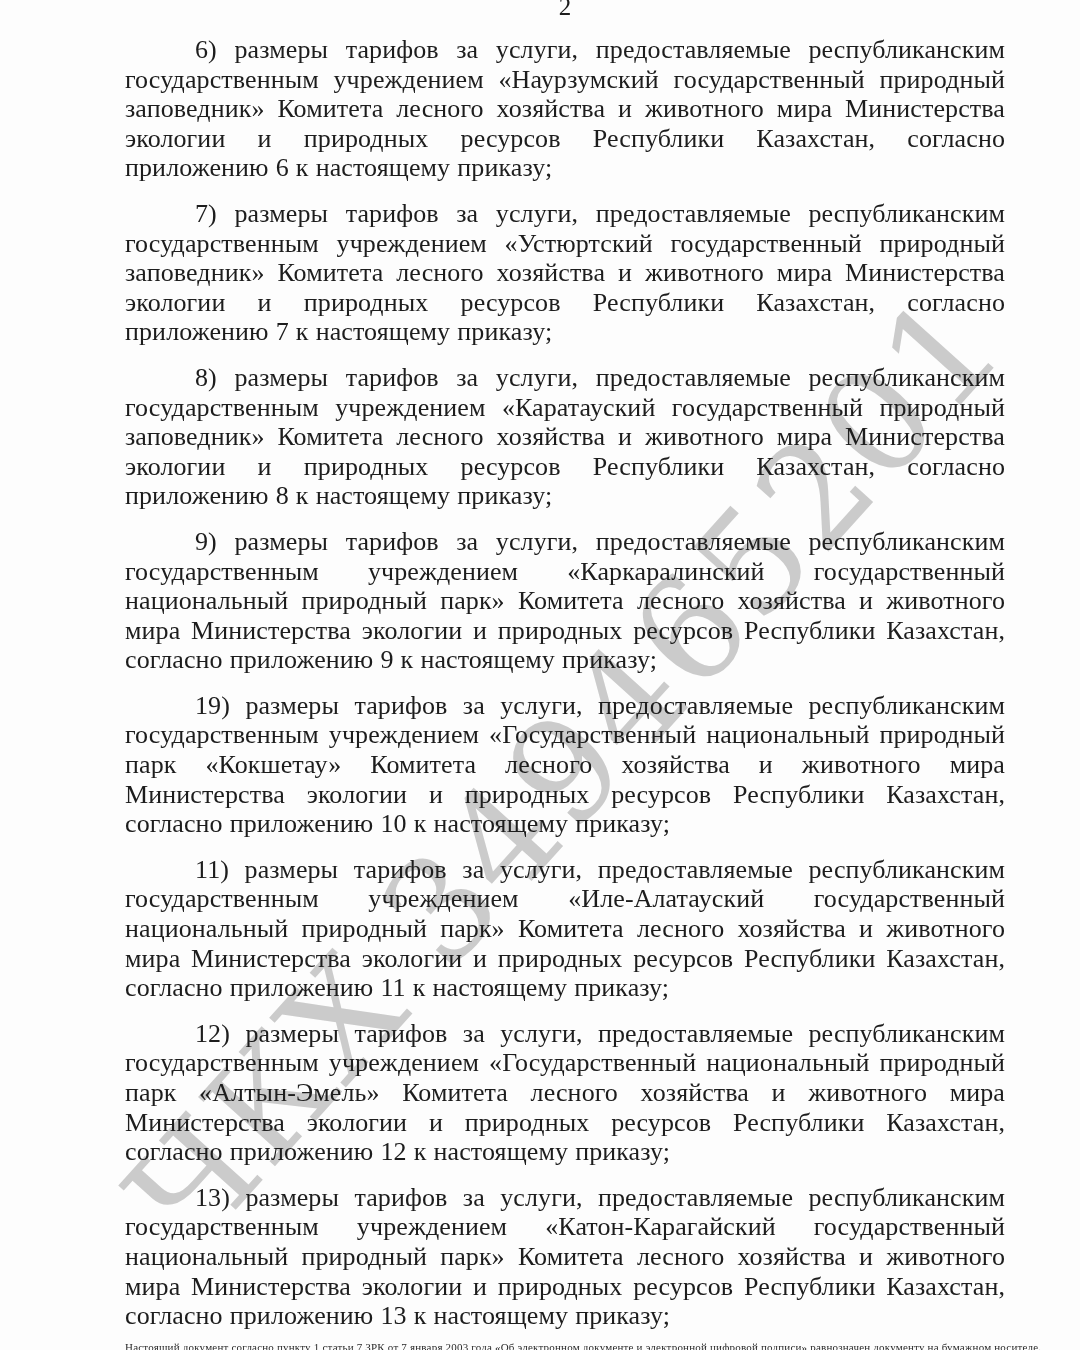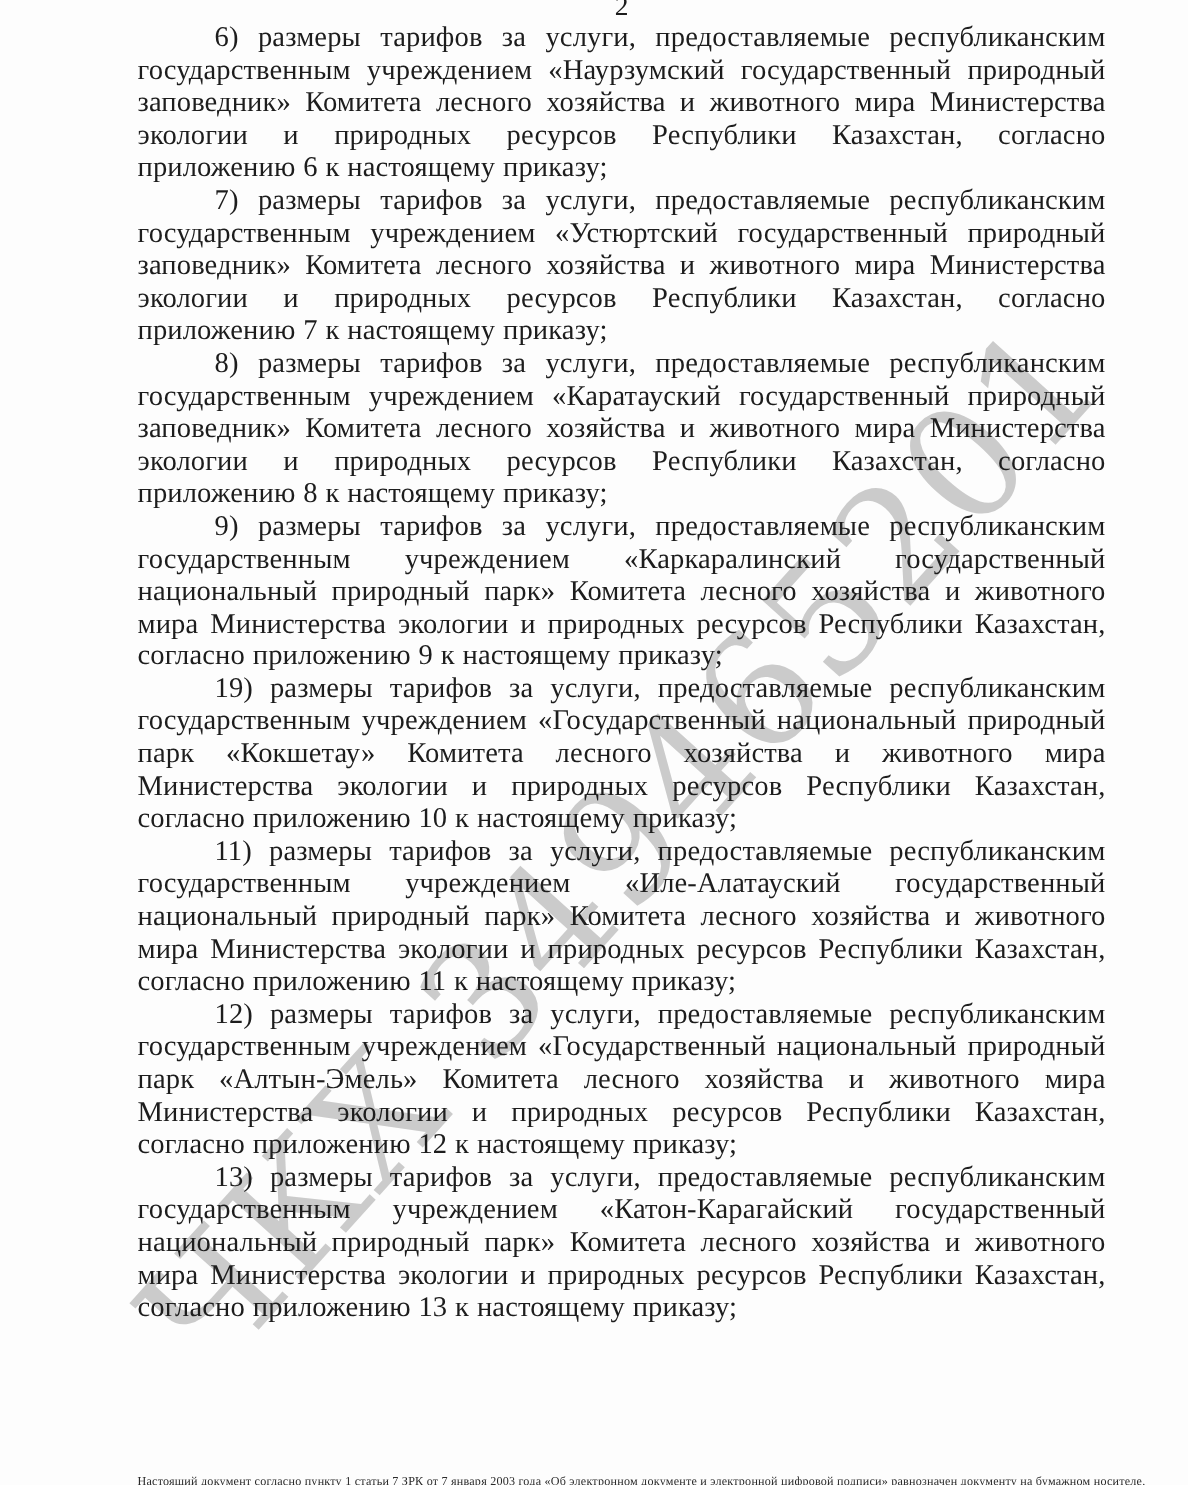--- a/index.html
+++ b/index.html
@@ -51,20 +51,21 @@
   .body-text p {
     margin: 0;
     font-size: 26px;
     line-height: 29.6px;
     text-align: justify;
     letter-spacing: 0.1px;
     word-spacing: 0.5px;
   }
   .body-text p.indent {
     text-indent: 70px;
+    margin-top: 16px;
   }
   .footer-line {
     position: absolute;
     left: 125px;
     right: 75px;
     top: 1341px;        
     text-align: center;
     font-size: 11px;
     line-height: 13px;
     color: #2a2a2a;

